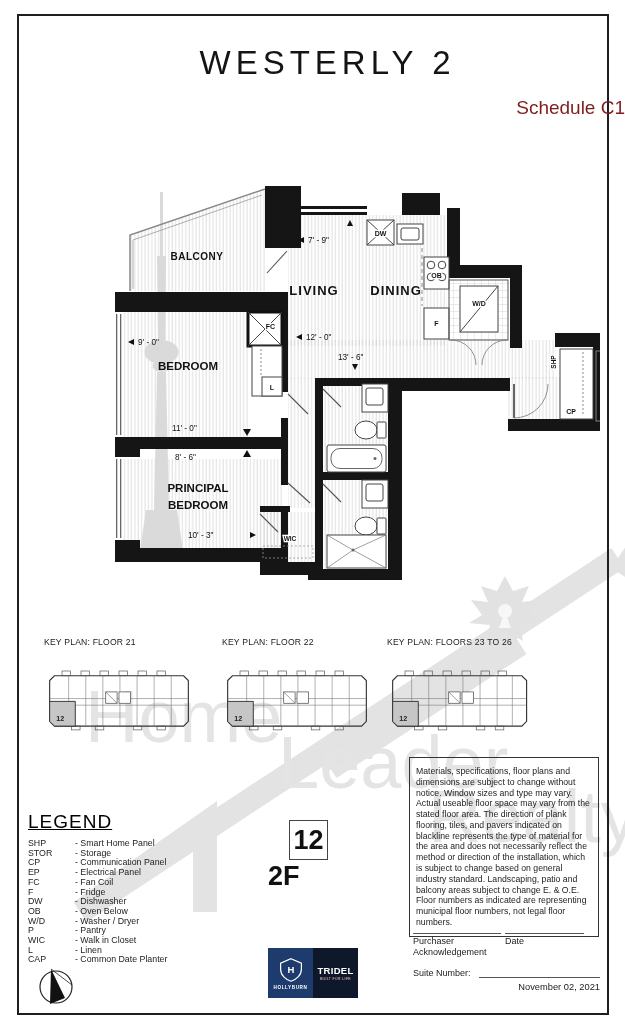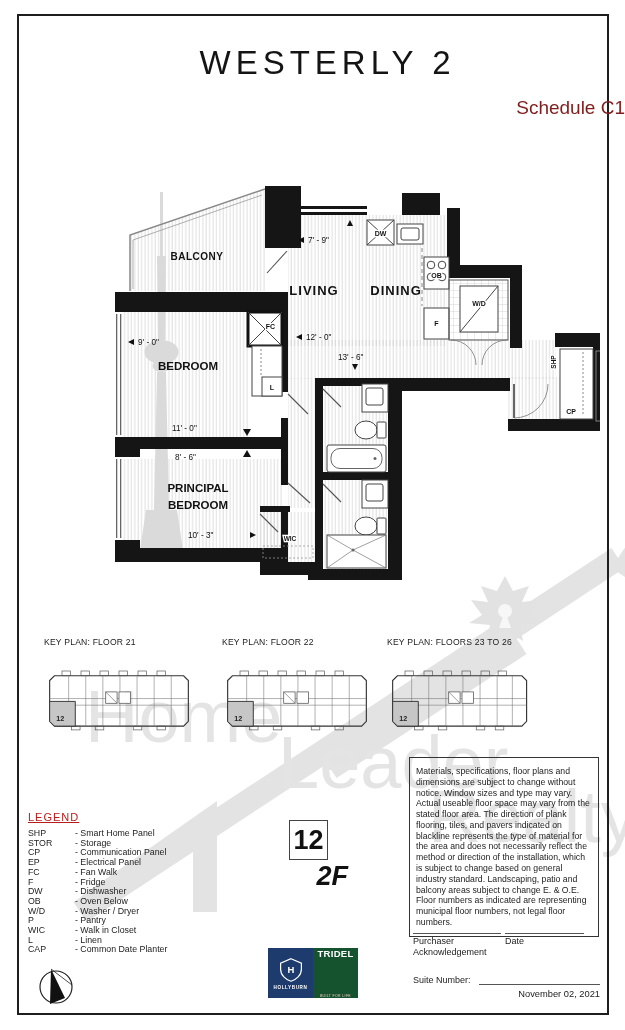--- a/index.html
+++ b/index.html
@@ -13,41 +13,41 @@
   .plan{position:absolute;left:110px;top:178px;width:490px;height:427px;}
   .plan text{font-family:"Liberation Sans",sans-serif;fill:#111;}
   .kp{position:absolute;top:637px;width:175px;}
   .kp1{left:40px;} .kp2{left:218px;} .kp3{left:383px;}
   .kp-title{font-size:8.6px;font-weight:normal;letter-spacing:.2px;margin:0 0 5px 4px;color:#1a1a1a;}
   .kp svg{width:158px;height:95px;}
   .floors{position:absolute;top:771px;left:161px;width:310px;text-align:center;font-size:20px;
           letter-spacing:.5px;color:#141414;}
   .unitbox{position:absolute;top:820px;left:289px;width:37px;height:38px;border:1.5px solid #444;
            display:flex;align-items:center;justify-content:center;font-size:27px;font-weight:bold;background:transparent;}
-  .unittype{position:absolute;top:861px;left:268px;width:80px;text-align:right;font-size:27px;font-weight:bold;font-style:italic;}
+  .unittype{position:absolute;top:861px;left:268px;width:80px;text-align:left;font-size:27px;font-weight:bold;}
   .legend{position:absolute;left:28px;top:811px;width:235px;}
-  .legend-title{font-size:11px;letter-spacing:1px;text-decoration:underline;margin-bottom:6px;color:#b91c1c;}
+  .legend-title{font-size:19px;letter-spacing:1px;text-decoration:underline;margin-bottom:6px;color:#000000;}
   .legend-row{display:flex;font-size:8.8px;line-height:9.7px;color:#222;}
   .legend-abbr{width:47px;flex:none;}
   .disclaimer{position:absolute;left:409px;top:757px;width:176px;border:1.3px solid #333;
               padding:8px 6px;font-size:8.7px;line-height:1.24;color:#222;background:transparent;}
   .north{position:absolute;left:30px;top:957px;width:52px;height:56px;}
   .logos{position:absolute;left:268px;top:948px;display:flex;}
   .logo-h{width:45px;height:50px;background:#1d3b6d;display:flex;flex-direction:column;align-items:center;
           justify-content:center;color:#fff;}
   .logo-h .hb-name{font-size:4.6px;font-weight:bold;letter-spacing:.6px;margin-top:2px;}
-  .logo-t{width:45px;height:50px;background:#14532d;display:flex;flex-direction:column;align-items:center;
-          justify-content:space-between;color:#fff;}
+  .logo-t{width:45px;height:50px;background:#0f172a;display:flex;flex-direction:column;align-items:center;
+          justify-content:center;color:#fff;}
   .logo-t .td-name{font-size:9.5px;font-weight:bold;letter-spacing:.3px;}
   .logo-t .td-tag{font-size:3.4px;letter-spacing:.4px;color:#f3c9c6;margin-top:1px;}
   .signoff{position:absolute;left:413px;top:933px;width:187px;font-size:9px;line-height:1.18;color:#222;}
   .sig-row{display:flex;gap:4px;}
   .sig-col1{width:88px;flex:none;} .sig-col2{width:79px;flex:none;}
   .line{border-top:1px solid #555;height:0;margin-bottom:2px;}
-  .suite-row{display:flex;align-items:flex-end;margin-top:17px;justify-content:center;}
+  .suite-row{display:flex;align-items:flex-end;margin-top:10px;justify-content:center;}
   .suite-label{white-space:nowrap;}
   .suite-line{flex:1;border-bottom:1px solid #555;height:10px;margin-left:8px;}
   .docdate{text-align:right;margin-top:4px;font-size:9.3px;}
 </style>
 </head>
 <body>
 
 <div class="page">
 
   <svg class="wm" viewBox="0 0 625 1030">
@@ -354,21 +354,21 @@
     <div class="legend-row">
         <span class="legend-abbr">CP</span>
         <span>- Communication Panel</span>
       </div>
     <div class="legend-row">
         <span class="legend-abbr">EP</span>
         <span>- Electrical Panel</span>
       </div>
     <div class="legend-row">
         <span class="legend-abbr">FC</span>
-        <span>- Fan Walk</span>
+        <span>- Fan Coil</span>
       </div>
     <div class="legend-row">
         <span class="legend-abbr">F</span>
         <span>- Fridge</span>
       </div>
     <div class="legend-row">
         <span class="legend-abbr">DW</span>
         <span>- Dishwasher</span>
       </div>
     <div class="legend-row">

